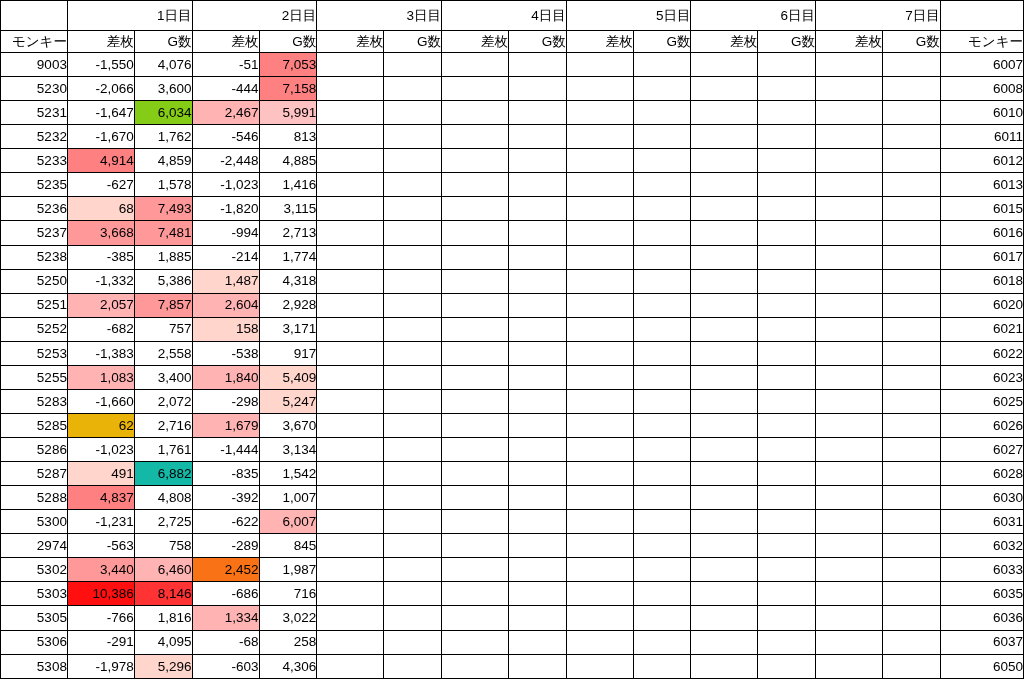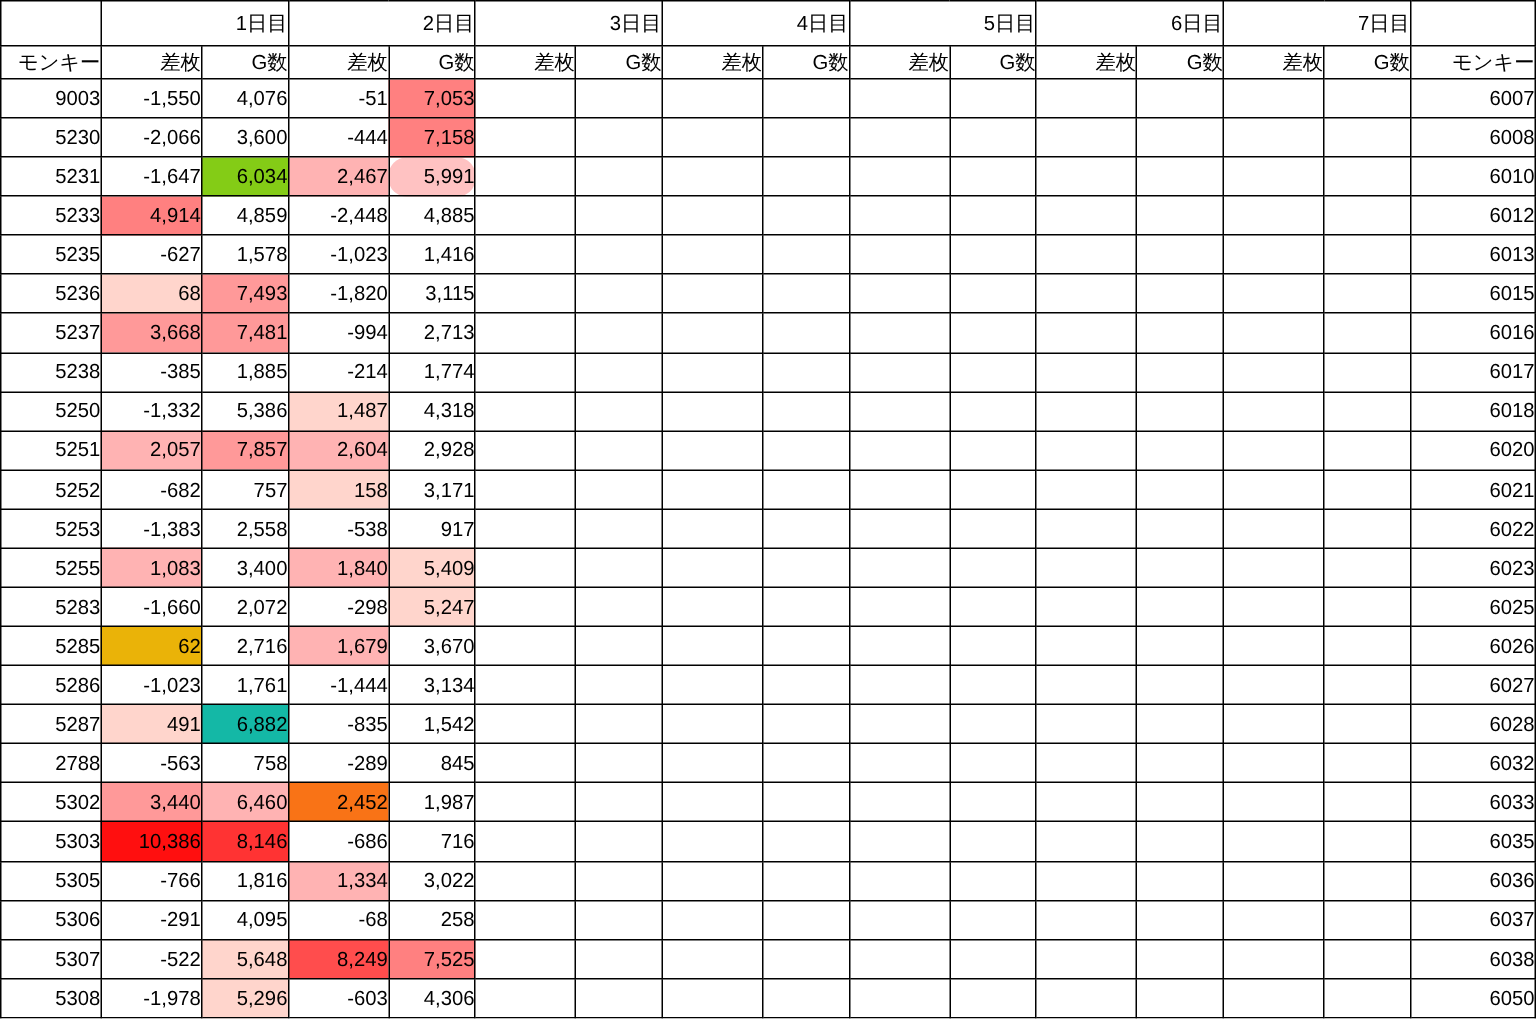--- a/index.html
+++ b/index.html
@@ -151,32 +151,50 @@
         <td class="num empty"></td>
         <td class="num empty"></td>
         <td class="num empty"></td>
         <td class="idcell">6008</td>
       </tr>
       <tr>
         <td class="idcell">5231</td>
         <td class="num">-1,647</td>
         <td class="num" style="background: #84cc16;">6,034</td>
         <td class="num" style="background: rgb(255, 179, 179);">2,467</td>
-        <td class="num" style="background: rgb(255, 194, 194); border-radius: 12px;">5,991</td>
+        <td class="num" style="background: rgb(255, 194, 194);">5,991</td>
         <td class="num empty"></td>
         <td class="num empty"></td>
         <td class="num empty"></td>
         <td class="num empty"></td>
         <td class="num empty"></td>
         <td class="num empty"></td>
         <td class="num empty"></td>
         <td class="num empty"></td>
         <td class="num empty"></td>
         <td class="num empty"></td>
         <td class="idcell">6010</td>
+      </tr>
+      <tr>
+        <td class="idcell">5232</td>
+        <td class="num">-1,670</td>
+        <td class="num">1,762</td>
+        <td class="num">-546</td>
+        <td class="num">813</td>
+        <td class="num empty"></td>
+        <td class="num empty"></td>
+        <td class="num empty"></td>
+        <td class="num empty"></td>
+        <td class="num empty"></td>
+        <td class="num empty"></td>
+        <td class="num empty"></td>
+        <td class="num empty"></td>
+        <td class="num empty"></td>
+        <td class="num empty"></td>
+        <td class="idcell">6011</td>
       </tr>
       <tr>
         <td class="idcell">5233</td>
         <td class="num" style="background: rgb(255, 128, 128);">4,914</td>
         <td class="num">4,859</td>
         <td class="num">-2,448</td>
         <td class="num">4,885</td>
         <td class="num empty"></td>
         <td class="num empty"></td>
         <td class="num empty"></td>
@@ -417,21 +435,57 @@
         <td class="num empty"></td>
         <td class="num empty"></td>
         <td class="num empty"></td>
         <td class="num empty"></td>
         <td class="num empty"></td>
         <td class="num empty"></td>
         <td class="num empty"></td>
         <td class="idcell">6028</td>
       </tr>
       <tr>
-        <td class="idcell">2788</td>
+        <td class="idcell">5288</td>
+        <td class="num" style="background: rgb(255, 128, 128);">4,837</td>
+        <td class="num">4,808</td>
+        <td class="num">-392</td>
+        <td class="num">1,007</td>
+        <td class="num empty"></td>
+        <td class="num empty"></td>
+        <td class="num empty"></td>
+        <td class="num empty"></td>
+        <td class="num empty"></td>
+        <td class="num empty"></td>
+        <td class="num empty"></td>
+        <td class="num empty"></td>
+        <td class="num empty"></td>
+        <td class="num empty"></td>
+        <td class="idcell">6030</td>
+      </tr>
+      <tr>
+        <td class="idcell">5300</td>
+        <td class="num">-1,231</td>
+        <td class="num">2,725</td>
+        <td class="num">-622</td>
+        <td class="num" style="background: rgb(255, 179, 179);">6,007</td>
+        <td class="num empty"></td>
+        <td class="num empty"></td>
+        <td class="num empty"></td>
+        <td class="num empty"></td>
+        <td class="num empty"></td>
+        <td class="num empty"></td>
+        <td class="num empty"></td>
+        <td class="num empty"></td>
+        <td class="num empty"></td>
+        <td class="num empty"></td>
+        <td class="idcell">6031</td>
+      </tr>
+      <tr>
+        <td class="idcell">2974</td>
         <td class="num">-563</td>
         <td class="num">758</td>
         <td class="num">-289</td>
         <td class="num">845</td>
         <td class="num empty"></td>
         <td class="num empty"></td>
         <td class="num empty"></td>
         <td class="num empty"></td>
         <td class="num empty"></td>
         <td class="num empty"></td>
@@ -507,38 +561,20 @@
         <td class="num empty"></td>
         <td class="num empty"></td>
         <td class="num empty"></td>
         <td class="num empty"></td>
         <td class="num empty"></td>
         <td class="num empty"></td>
         <td class="num empty"></td>
         <td class="idcell">6037</td>
       </tr>
       <tr>
-        <td class="idcell">5307</td>
-        <td class="num">-522</td>
-        <td class="num" style="background: rgb(255, 213, 204);">5,648</td>
-        <td class="num" style="background: rgb(255, 77, 77);">8,249</td>
-        <td class="num" style="background: rgb(255, 128, 128);">7,525</td>
-        <td class="num empty"></td>
-        <td class="num empty"></td>
-        <td class="num empty"></td>
-        <td class="num empty"></td>
-        <td class="num empty"></td>
-        <td class="num empty"></td>
-        <td class="num empty"></td>
-        <td class="num empty"></td>
-        <td class="num empty"></td>
-        <td class="num empty"></td>
-        <td class="idcell">6038</td>
-      </tr>
-      <tr>
         <td class="idcell">5308</td>
         <td class="num">-1,978</td>
         <td class="num" style="background: rgb(255, 213, 204);">5,296</td>
         <td class="num">-603</td>
         <td class="num">4,306</td>
         <td class="num empty"></td>
         <td class="num empty"></td>
         <td class="num empty"></td>
         <td class="num empty"></td>
         <td class="num empty"></td>

